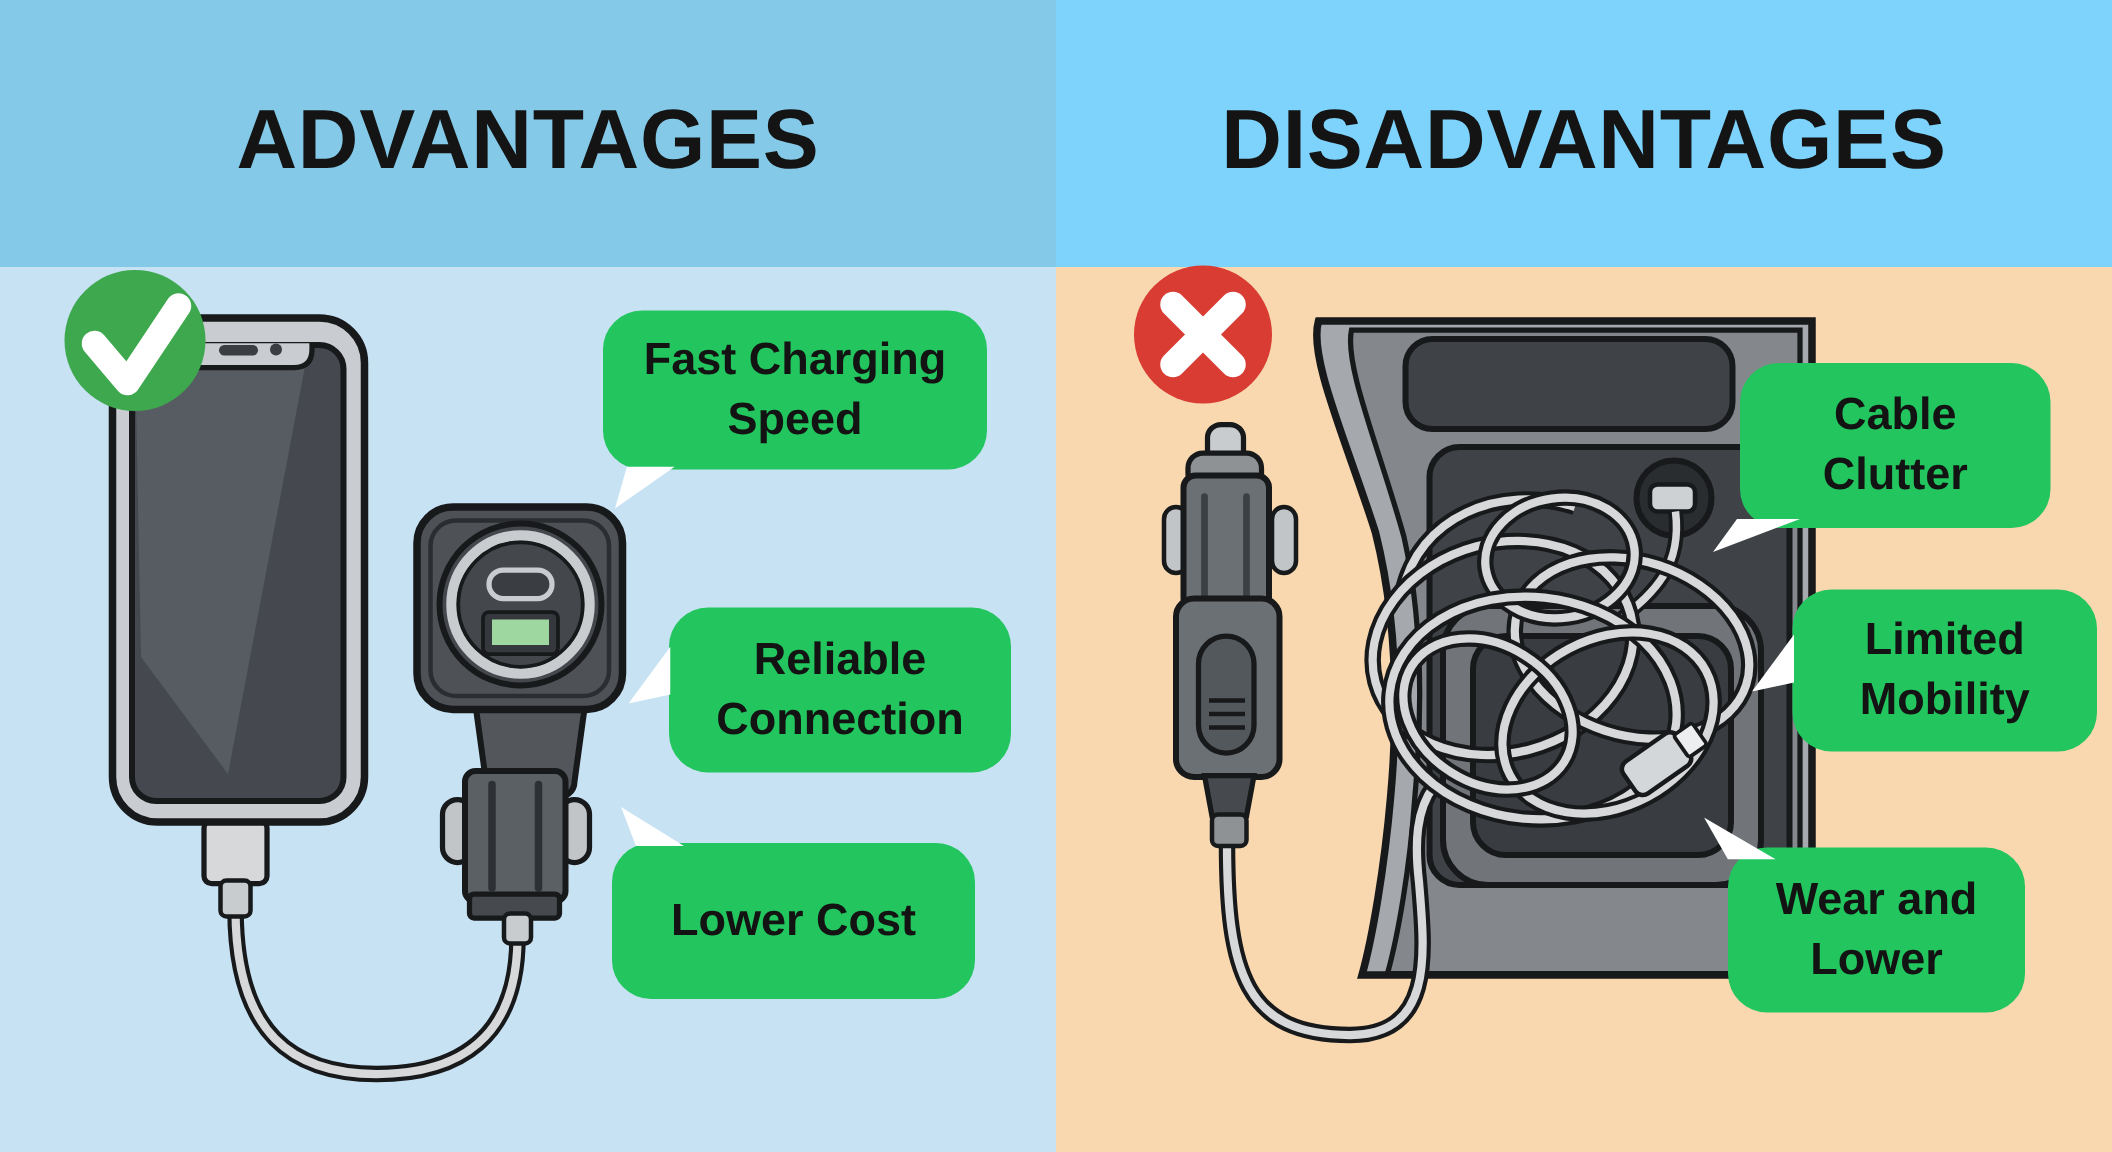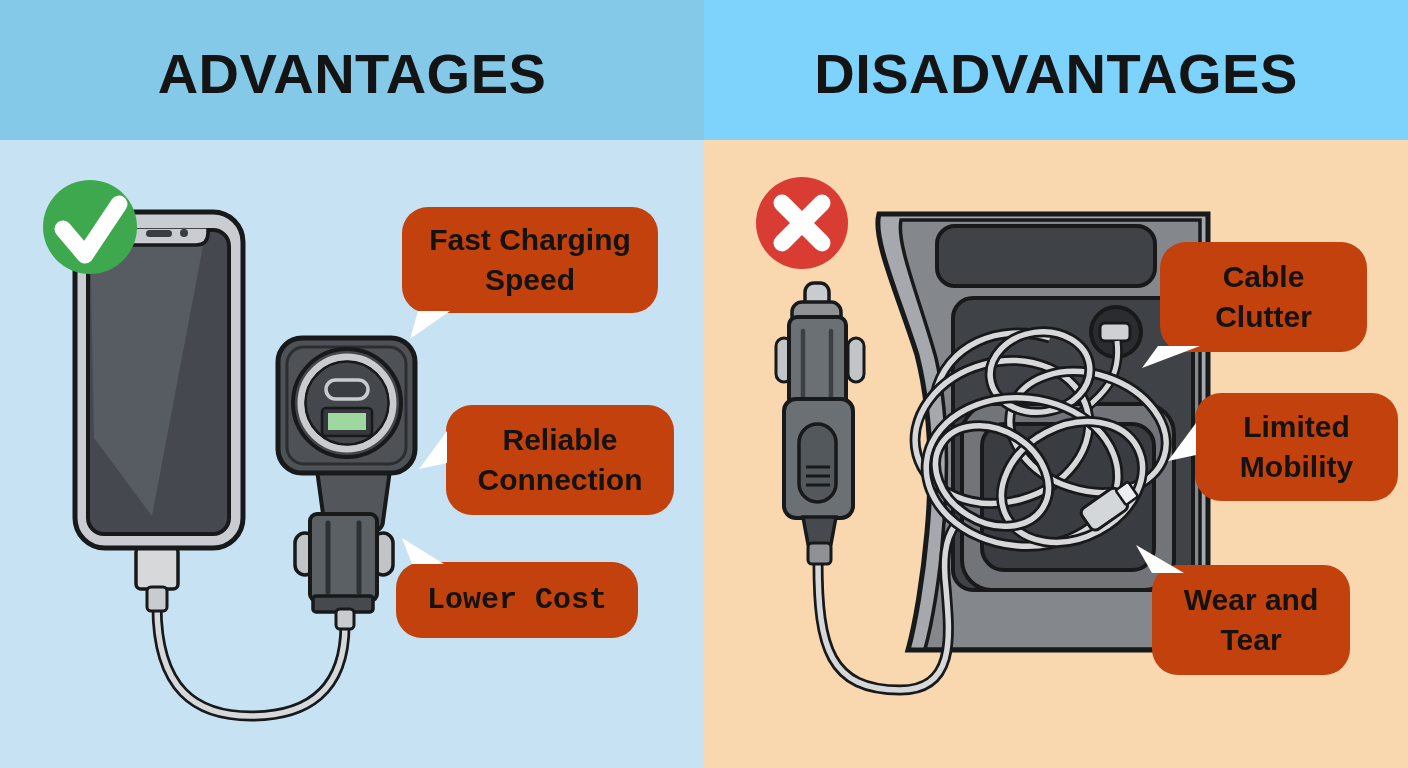--- a/index.html
+++ b/index.html
@@ -4,30 +4,30 @@
 <style>
   html,body{margin:0;padding:0;background:#ffffff;}
   .stage{
     position:relative;width:1408px;height:768px;overflow:hidden;
     font-family:"Liberation Sans",sans-serif;color:#131313;
   }
   .panel{position:absolute;top:0;width:704px;height:768px;}
   .panel.left{left:0;background:#C7E2F3;}
   .panel.right{left:704px;background:#F9D8AF;}
   .band{
-    position:absolute;top:0;left:0;width:100%;height:140px;
+    position:absolute;top:0;left:0;width:100%;height:178px;
     display:flex;align-items:center;justify-content:center;
     font-weight:bold;font-size:56px;letter-spacing:.5px;color:#141414;
     padding-top:6px;box-sizing:border-box;
   }
   .panel.left .band{background:#84C9E7;}
   .panel.right .band{background:#7dd3fc;}
   .illus{position:absolute;left:0;top:0;width:704px;height:768px;}
   .bubble{
-    position:absolute;background:#c2410c;border-radius:26px;
+    position:absolute;background:#22c55e;border-radius:26px;
     display:flex;align-items:center;justify-content:center;text-align:center;
     font-weight:bold;font-size:30px;line-height:40px;color:#131313;
     box-sizing:border-box;padding:6px 18px;z-index:5;
   }
   .tail{position:absolute;z-index:4;}
 </style>
 </head>
 <body>
 
 <div class="stage">
@@ -96,21 +96,21 @@
       <svg class="tail" style="left:8px;bottom:-26px;" width="44" height="28">
           <polygon points="0,28 40,0 8,0" fill="#ffffff"></polygon>
         </svg>
     </div>
     <div class="bubble" style="left:446px;top:393px;width:228px;height:110px;margin-top:12px;">
       <span>Reliable Connection</span>
       <svg class="tail" style="left:-27px;top:26px;" width="28" height="38">
           <polygon points="0,38 28,0 28,32" fill="#ffffff"></polygon>
         </svg>
     </div>
-    <div class="bubble" style="left:396px;top:562px;width:242px;height:76px;font-family:Liberation Mono, monospace;">
+    <div class="bubble" style="left:408px;top:562px;width:242px;height:104px;">
       <span>Lower Cost</span>
       <svg class="tail" style="left:6px;top:-24px;" width="42" height="26">
           <polygon points="0,0 42,26 10,26" fill="#ffffff"></polygon>
         </svg>
     </div>
   </section>
 
   <section class="panel right">
     <header class="band">
       <span>DISADVANTAGES</span>
@@ -190,19 +190,19 @@
           <polygon points="0,22 58,0 16,0" fill="#ffffff"></polygon>
         </svg>
     </div>
     <div class="bubble" style="left:491px;top:393px;width:203px;height:108px;">
       <span>Limited Mobility</span>
       <svg class="tail" style="left:-27px;top:30px;" width="28" height="38">
           <polygon points="0,38 28,0 28,32" fill="#ffffff"></polygon>
         </svg>
     </div>
     <div class="bubble" style="left:448px;top:565px;width:198px;height:110px;">
-      <span>Wear and Tear</span>
+      <span>Wear and Lower</span>
       <svg class="tail" style="left:-16px;top:-20px;" width="48" height="28">
           <polygon points="0,0 48,28 16,28" fill="#ffffff"></polygon>
         </svg>
     </div>
   </section>
 </div>
 
 </body></html>

